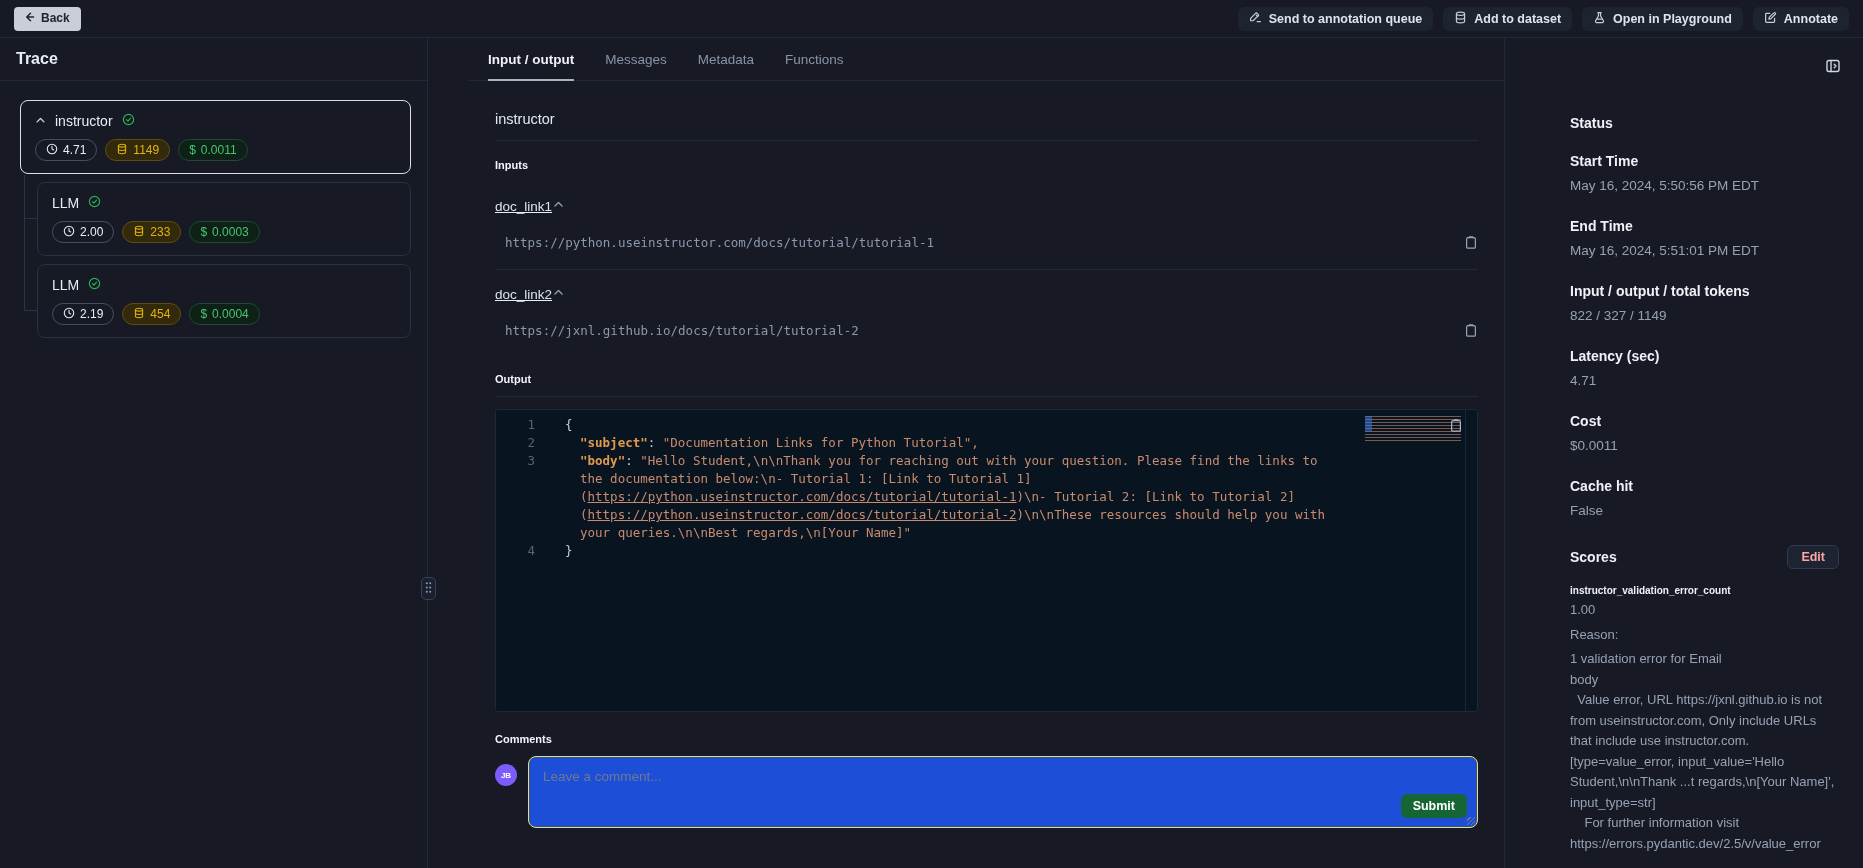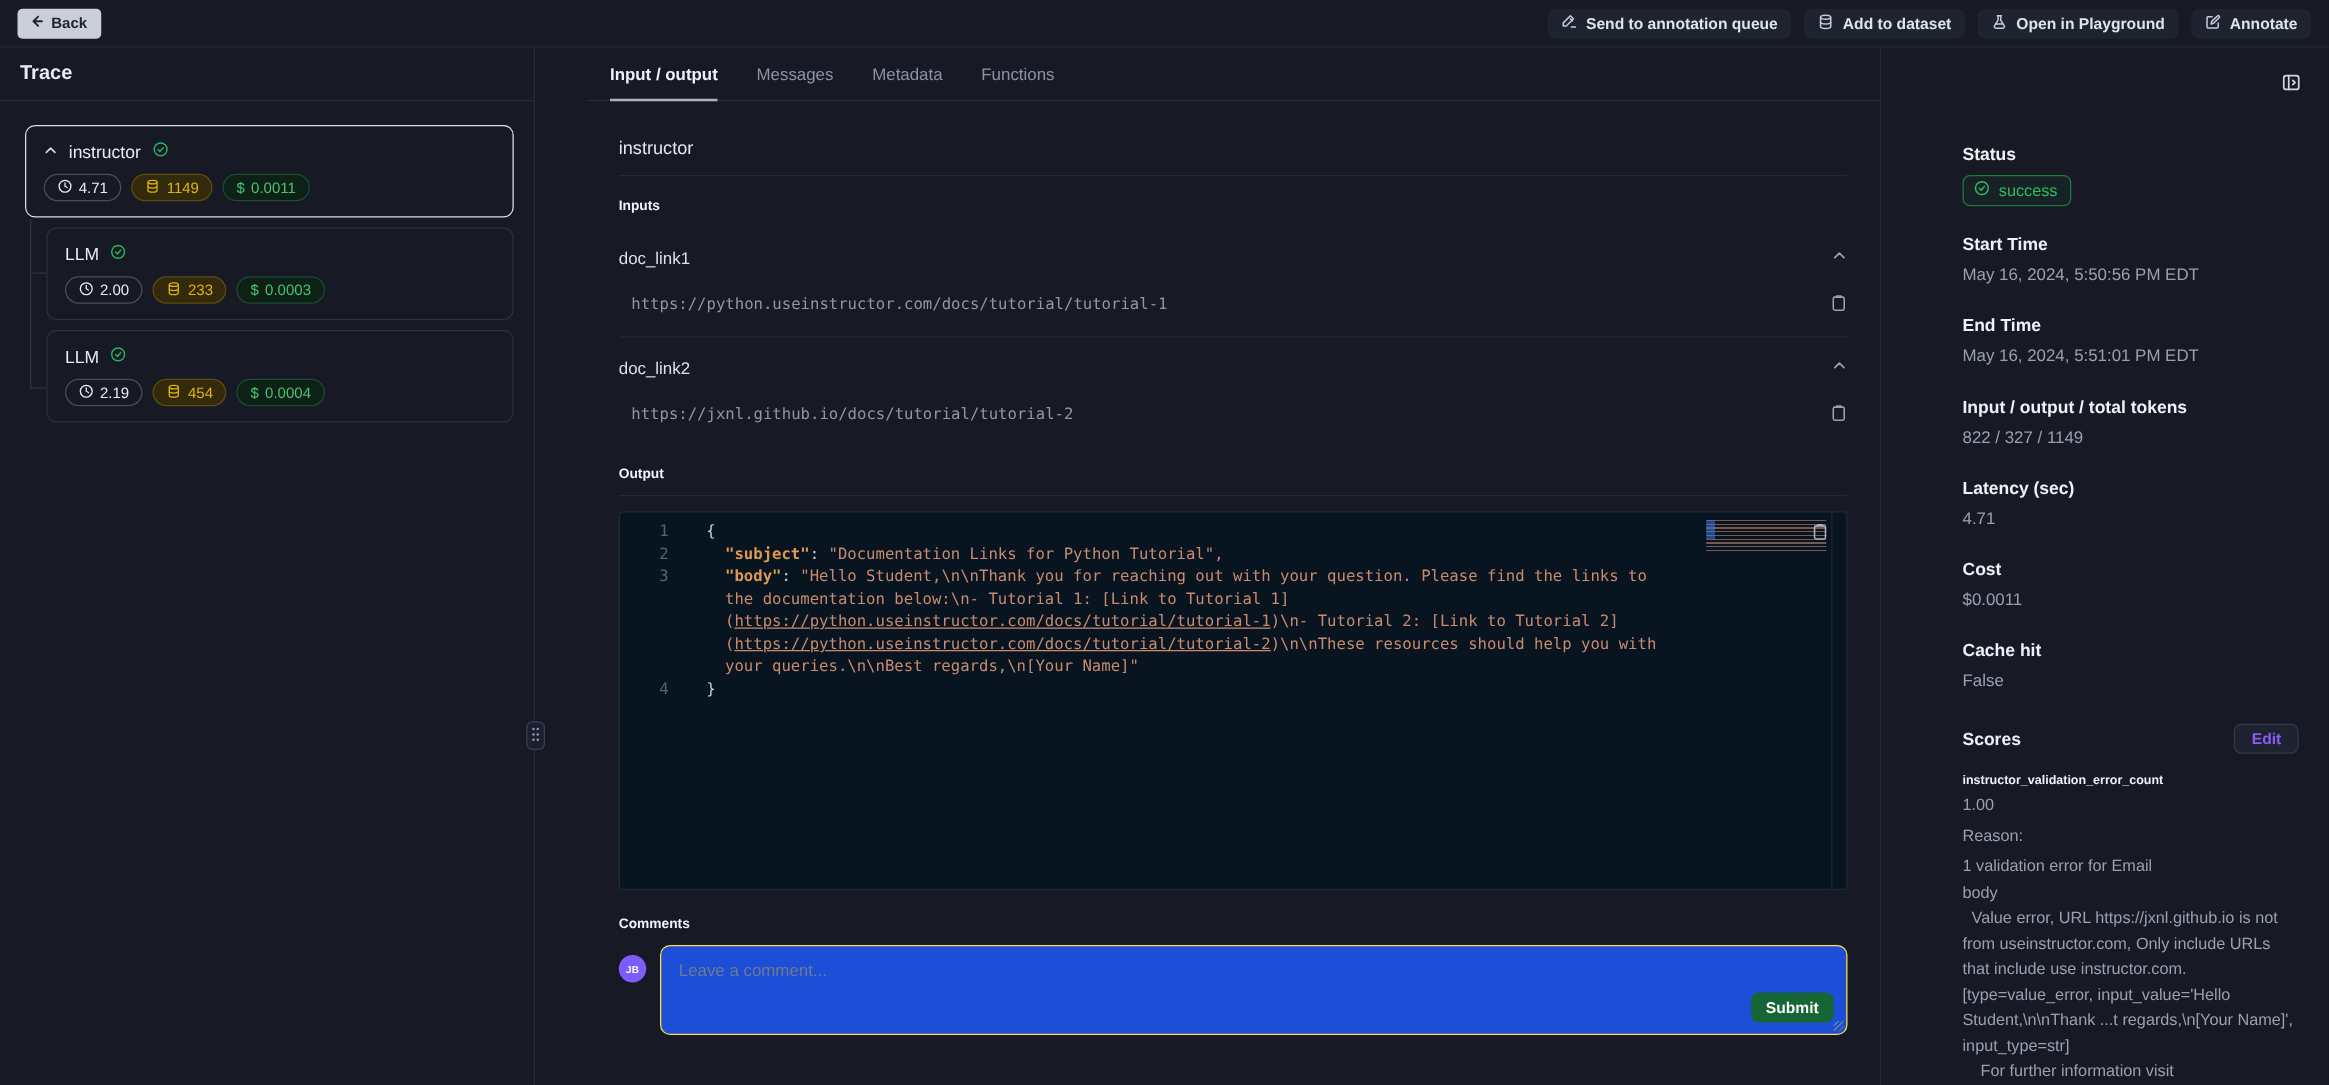--- a/index.html
+++ b/index.html
@@ -51,21 +51,21 @@
             padding:0 19px; }
   .tab { display:flex; align-items:center; font-size:13.5px; color:#8a93a6; position:relative; cursor:pointer; }
   .tab.active { color:#eef1f7; font-weight:700; }
   .tab.active::after { content:""; position:absolute; left:0; right:0; bottom:-1px; height:2px; background:#aab2c2; }
   .main-body { flex:1; padding:0 26px; position:relative; overflow:hidden; }
 
   .span-name { margin-top:30px; font-size:14.5px; color:#e4e9f1; }
   .hr { border:none; border-top:1px solid #222836; margin-top:13px; }
   .section-h { font-size:11px; font-weight:700; color:#f2f5fa; }
   .inputs-h { margin-top:18px; }
-  .io-label-row { display:flex; align-items:center; justify-content:space-between; margin-top:27px; }
+  .io-label-row { display:flex; align-items:center; justify-content:flex-start; margin-top:27px;text-decoration:underline; }
   .io-label { font-size:13.5px; color:#dde2eb; }
   .io-value-row { display:flex; align-items:flex-start; justify-content:space-between; margin-top:21px; }
   .io-value { font-family:"DejaVu Sans Mono", monospace; font-size:12.5px; color:#8d97aa; padding-left:10px; }
   .icon-btn { background:none; border:none; color:#99a3b5; cursor:pointer; padding:0; display:inline-flex; }
   .io-divider { border:none; border-top:1px solid #222836; margin-top:16px; }
   .output-h { margin-top:32px; }
 
   
   .codeblock { margin-top:12px; height:303px; background:#081420; border:1px solid #1f2838;
                border-radius:3px; position:relative; overflow:hidden; padding-top:6px;
@@ -103,21 +103,21 @@
   
   .details { width:317px; flex:none; padding:77px 24px 0 24px; position:relative; }
   .collapse-btn { position:absolute; top:20px; right:22px; }
   .d-label { font-size:14px; font-weight:700; color:#eef1f6; }
   .d-value { margin-top:7px; font-size:13.5px; color:#97a1b3; line-height:20px; }
   .d-field { margin-top:22px; }
   .status-badge { display:inline-flex; align-items:center; gap:7px; margin-top:9px;
                   border:1px solid #1c7a3e; color:#2ebd5f; background:rgba(34,197,94,.05);
                   border-radius:6px; padding:3px 10px 4px 8px; font-size:13px; }
   .scores-row { margin-top:24px; display:flex; align-items:center; justify-content:space-between; }
-  .edit-btn { background:#1d2330; border:1px solid #323a4c; color:#8b5cf6; border-radius:6px;
+  .edit-btn { background:#1d2330; border:1px solid #323a4c; color:#fca5a5; border-radius:6px;
               font-size:12.5px; font-weight:700; padding:4px 13px; cursor:pointer; }
   .score-name { margin-top:16px; font-size:10px; font-weight:700; color:#eef1f6; }
   .score-text { margin-top:4px; font-size:13px; color:#97a1b3; line-height:20.5px; white-space:pre-wrap; overflow-wrap:break-word; }
 </style>
 </head>
 <body>
 
 <div class="topbar">
   <button class="back-btn">
     <span><svg width="12" height="12" viewBox="0 0 16 16" fill="none" stroke="#20242e" stroke-width="2" stroke-linecap="round" stroke-linejoin="round">
@@ -372,29 +372,20 @@
   <div class="details">
     <button class="icon-btn collapse-btn">
       <span><svg width="16" height="16" viewBox="0 0 16 16" fill="none" stroke="#cfd6e2" stroke-width="1.4" stroke-linecap="round" stroke-linejoin="round">
             <rect x="2" y="2.5" width="12" height="11" rx="2"></rect>
             <path d="M6 2.5v11"></path>
             <path d="M9.2 6.3 11 8l-1.8 1.7"></path>
           </svg></span>
     </button>
 
     <div class="d-label">Status</div>
-    <div>
-      <span class="status-badge">
-        <span><svg width="13" height="13" viewBox="0 0 16 16" fill="none" stroke="#2ebd5f" stroke-width="1.4" stroke-linecap="round" stroke-linejoin="round">
-              <circle cx="8" cy="8" r="6.3"></circle>
-              <path d="M5.5 8.2 7.3 10l3.2-3.6"></path>
-            </svg></span>
-        <span>success</span>
-      </span>
-    </div>
 
     <div class="d-field">
         <div class="d-label">Start Time</div>
         <div class="d-value">May 16, 2024, 5:50:56 PM EDT</div>
       </div>
     <div class="d-field">
         <div class="d-label">End Time</div>
         <div class="d-value">May 16, 2024, 5:51:01 PM EDT</div>
       </div>
     <div class="d-field">

